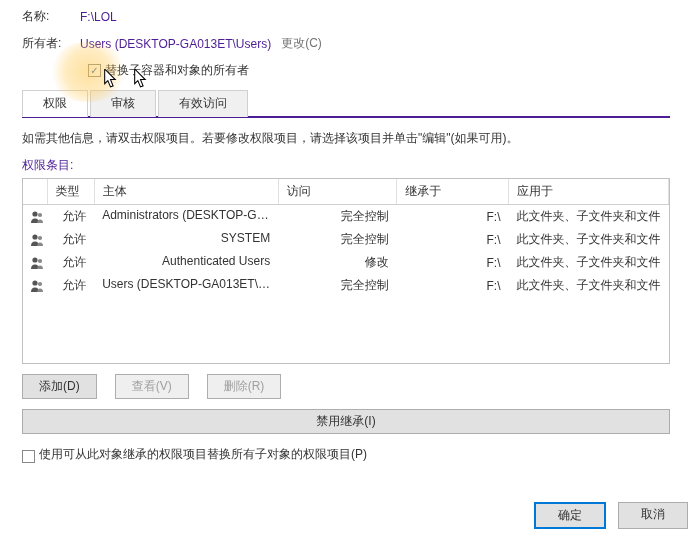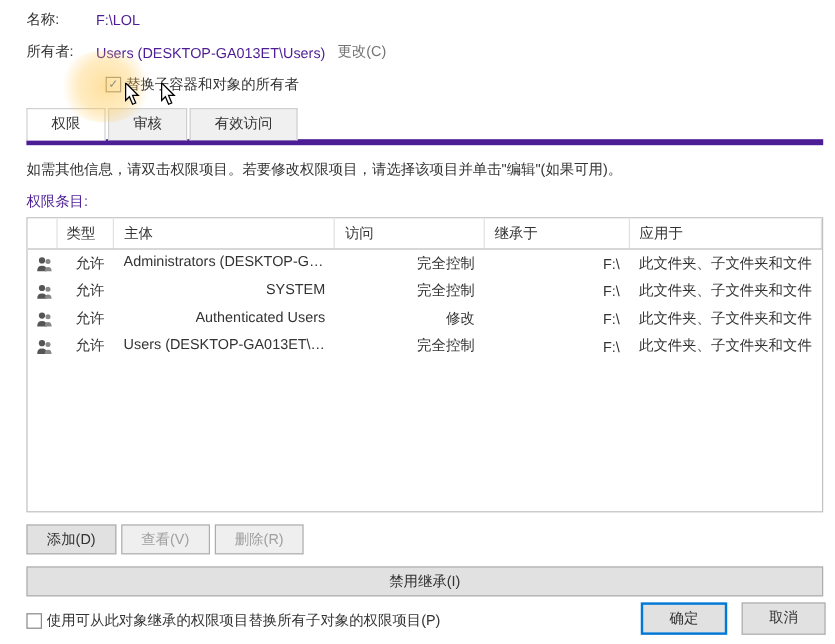--- a/index.html
+++ b/index.html
@@ -1,45 +1,45 @@
 <!DOCTYPE html>
 <html><head>
   <meta charset="utf-8">
   <style>
     * { margin: 0; padding: 0; box-sizing: border-box; font-family: "Microsoft YaHei", "Segoe UI", sans-serif; font-size: 12px; }
     body { background: #fff; width: 696px; height: 537px; overflow: hidden; position: relative; color: #333; }
-    .dialog { padding: 8px 10px 0 22px; }
+    .dialog { padding: 8px 26px 0 22px; }
     .row { display: flex; align-items: center; margin-bottom: 10px; }
     .label-col { width: 58px; color: #333; }
     .value-col { color: #4c1d95; }
     .link { color: #737373; margin-left: 10px; cursor: pointer; text-align: right; }
     .chk-row { display: flex; align-items: center; margin-left: 66px; margin-bottom: 10px; position: relative; }
     .chk { width: 13px; height: 13px; border: 1px solid #888; margin-right: 4px; display: inline-flex; align-items: center; justify-content: center; background: #fff; }
     .chk.checked::after { content: "✓"; font-size: 10px; color: #1a5fb4; line-height: 1; }
     .highlight-circle { position: absolute; left: -40px; top: -20px; width: 80px; height: 60px; border-radius: 50%; background: radial-gradient(circle, rgba(255,200,80,0.55) 0%, rgba(255,200,80,0.35) 45%, rgba(255,200,80,0.0) 72%); pointer-events: none; z-index: 5; }
-    .tabs { display: flex; border-bottom: 5px solid #4c1d95; margin-top: 4px; }
+    .tabs { display: flex; border-bottom: 2px solid #4c1d95; margin-top: 4px; }
     .tab { padding: 4px 20px; background: #f0f0f0; border: 1px solid #d0d0d0; border-bottom: none; margin-right: 2px; cursor: pointer; position: relative; top: 1px; }
     .tab.active { background: #fff; border-bottom: 1px solid #fff; }
     .info-text { margin: 12px 0 10px 0; color: #333; }
     .section-label { margin-bottom: 4px; color: #4c1d95; }
-    .table-wrap { border: 1px solid #c0c0c0; height: 246px; overflow: hidden; background: #fff; }
+    .table-wrap { border: 1px solid #c0c0c0; height: 186px; overflow: hidden; background: #fff; }
     table { width: 100%; border-collapse: collapse; }
     thead th { text-align: left; font-weight: normal; padding: 4px 8px; border-right: 1px solid #e0e0e0; border-bottom: 1px solid #d0d0d0; background: #fff; color: #333; }
     tbody td { padding: 3px 8px; white-space: nowrap; color: #333; text-align: right; }
     .icon-cell { width: 20px; padding: 3px 2px 3px 6px; }
     .person-icon svg { display: block; }
     .col-type { width: 50px; }
     .col-princ { width: 172px; }
     .col-access { width: 140px; }
     .col-inherit { width: 144px; }
-    .btn-row { margin-top: 10px; display: flex; gap: 4px; }
+    .btn-row { margin-top: 10px; display: flex; gap: 18px; }
     .btn { border: 1px solid #adadad; background: #e1e1e1; padding: 3px 16px; cursor: pointer; min-width: 72px; text-align: center; }
     .btn.disabled { color: #a0a0a0; background: #efefef; }
     .inherit-row { margin-top: 10px; }
-    .replace-row { margin-top: 12px; display: flex; align-items: center; }
+    .replace-row { margin-top: 12px; display: flex; align-items: flex-end; }
     .footer { position: absolute; bottom: 8px; right: 8px; display: flex; gap: 12px; }
     .footer .btn { min-width: 65px; padding: 3px 22px; }
     .footer .btn.primary { border: 2px solid #0078d7; background:#e1e1e1; }
     .truncate { overflow: hidden; text-overflow: ellipsis; max-width: 168px; display: inline-block; }
     .cursor-svg { position: absolute; width: 16px; height: 20px; z-index: 6; }
   </style>
 </head>
 <body>
 
 <div class="dialog">

